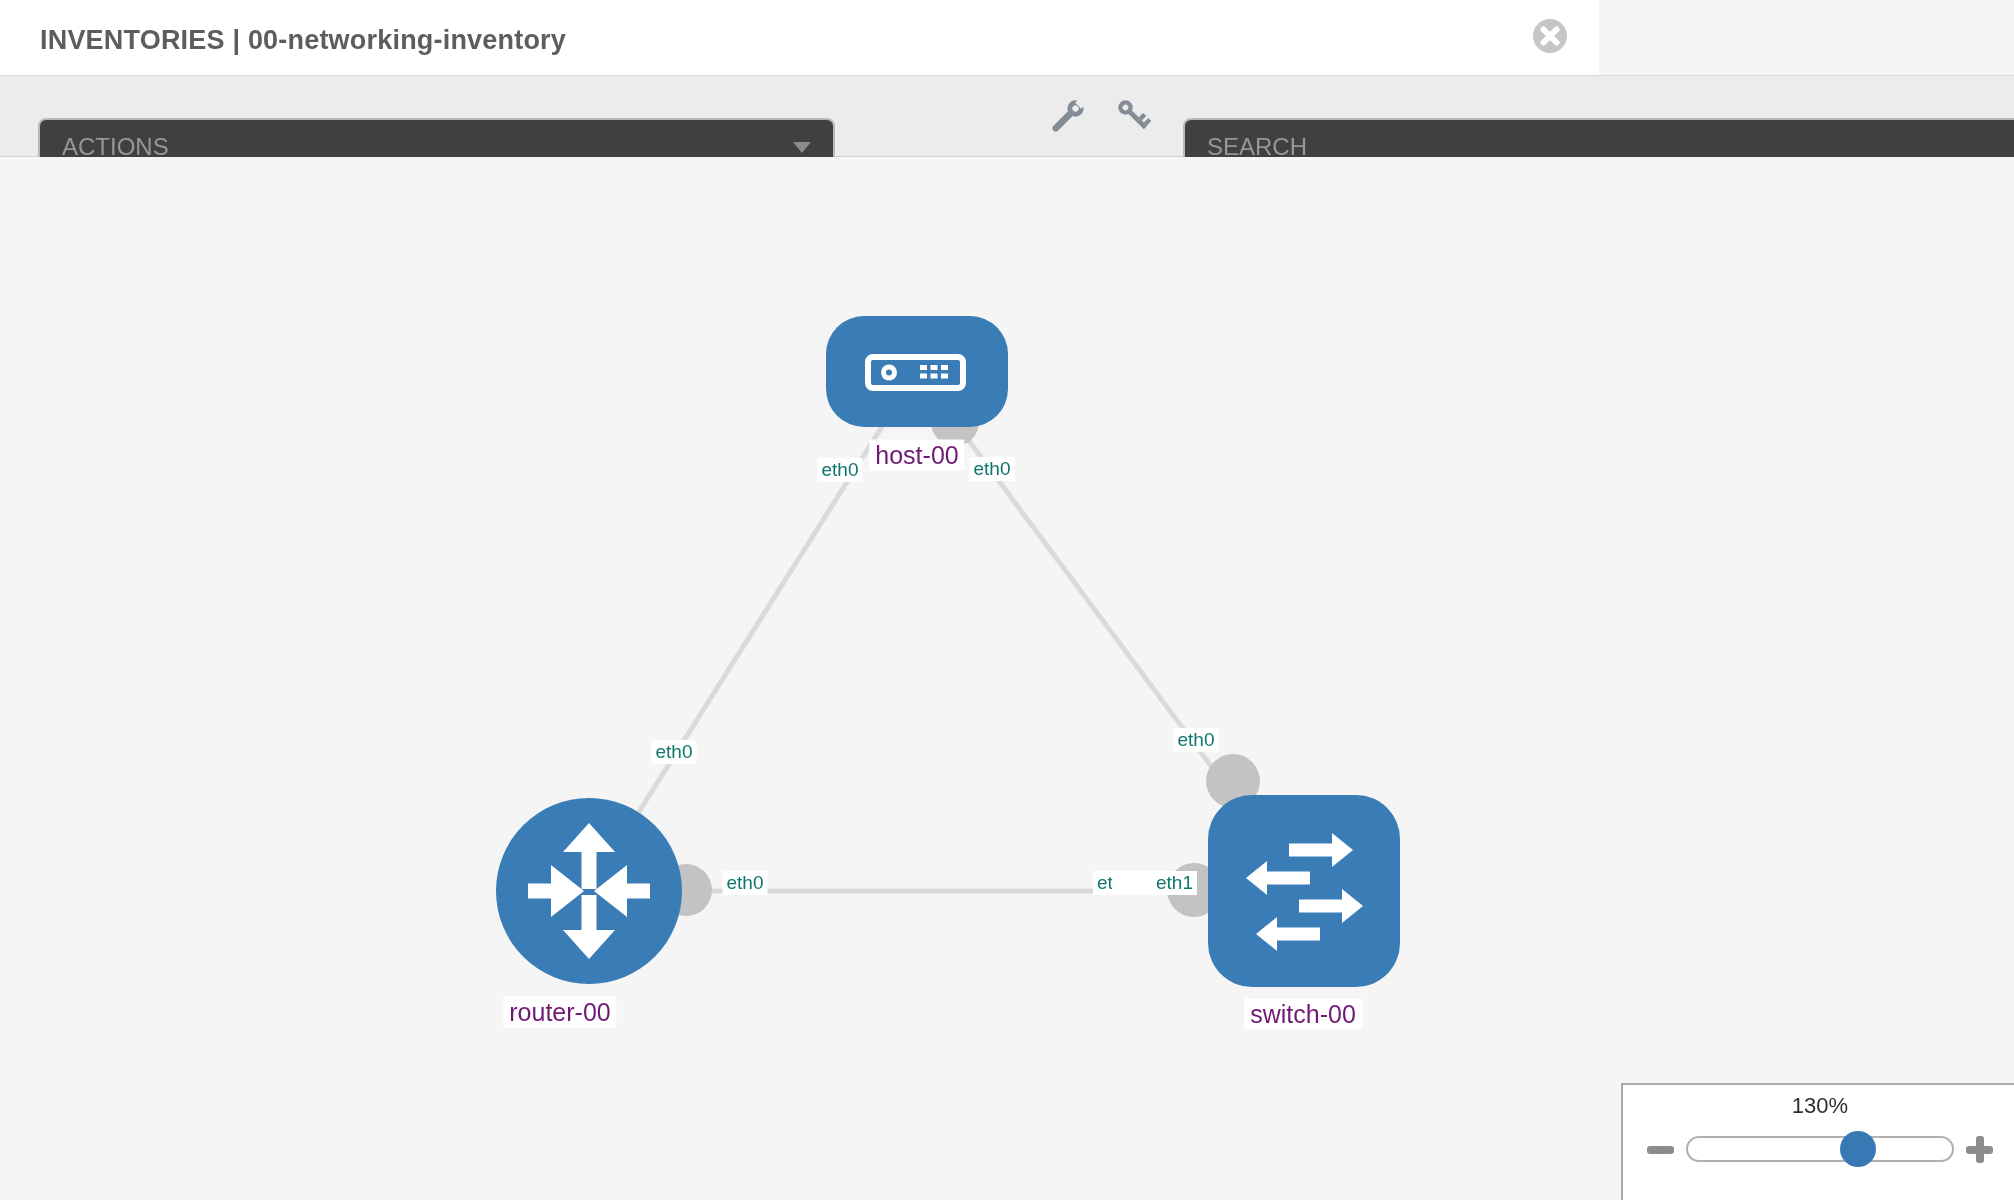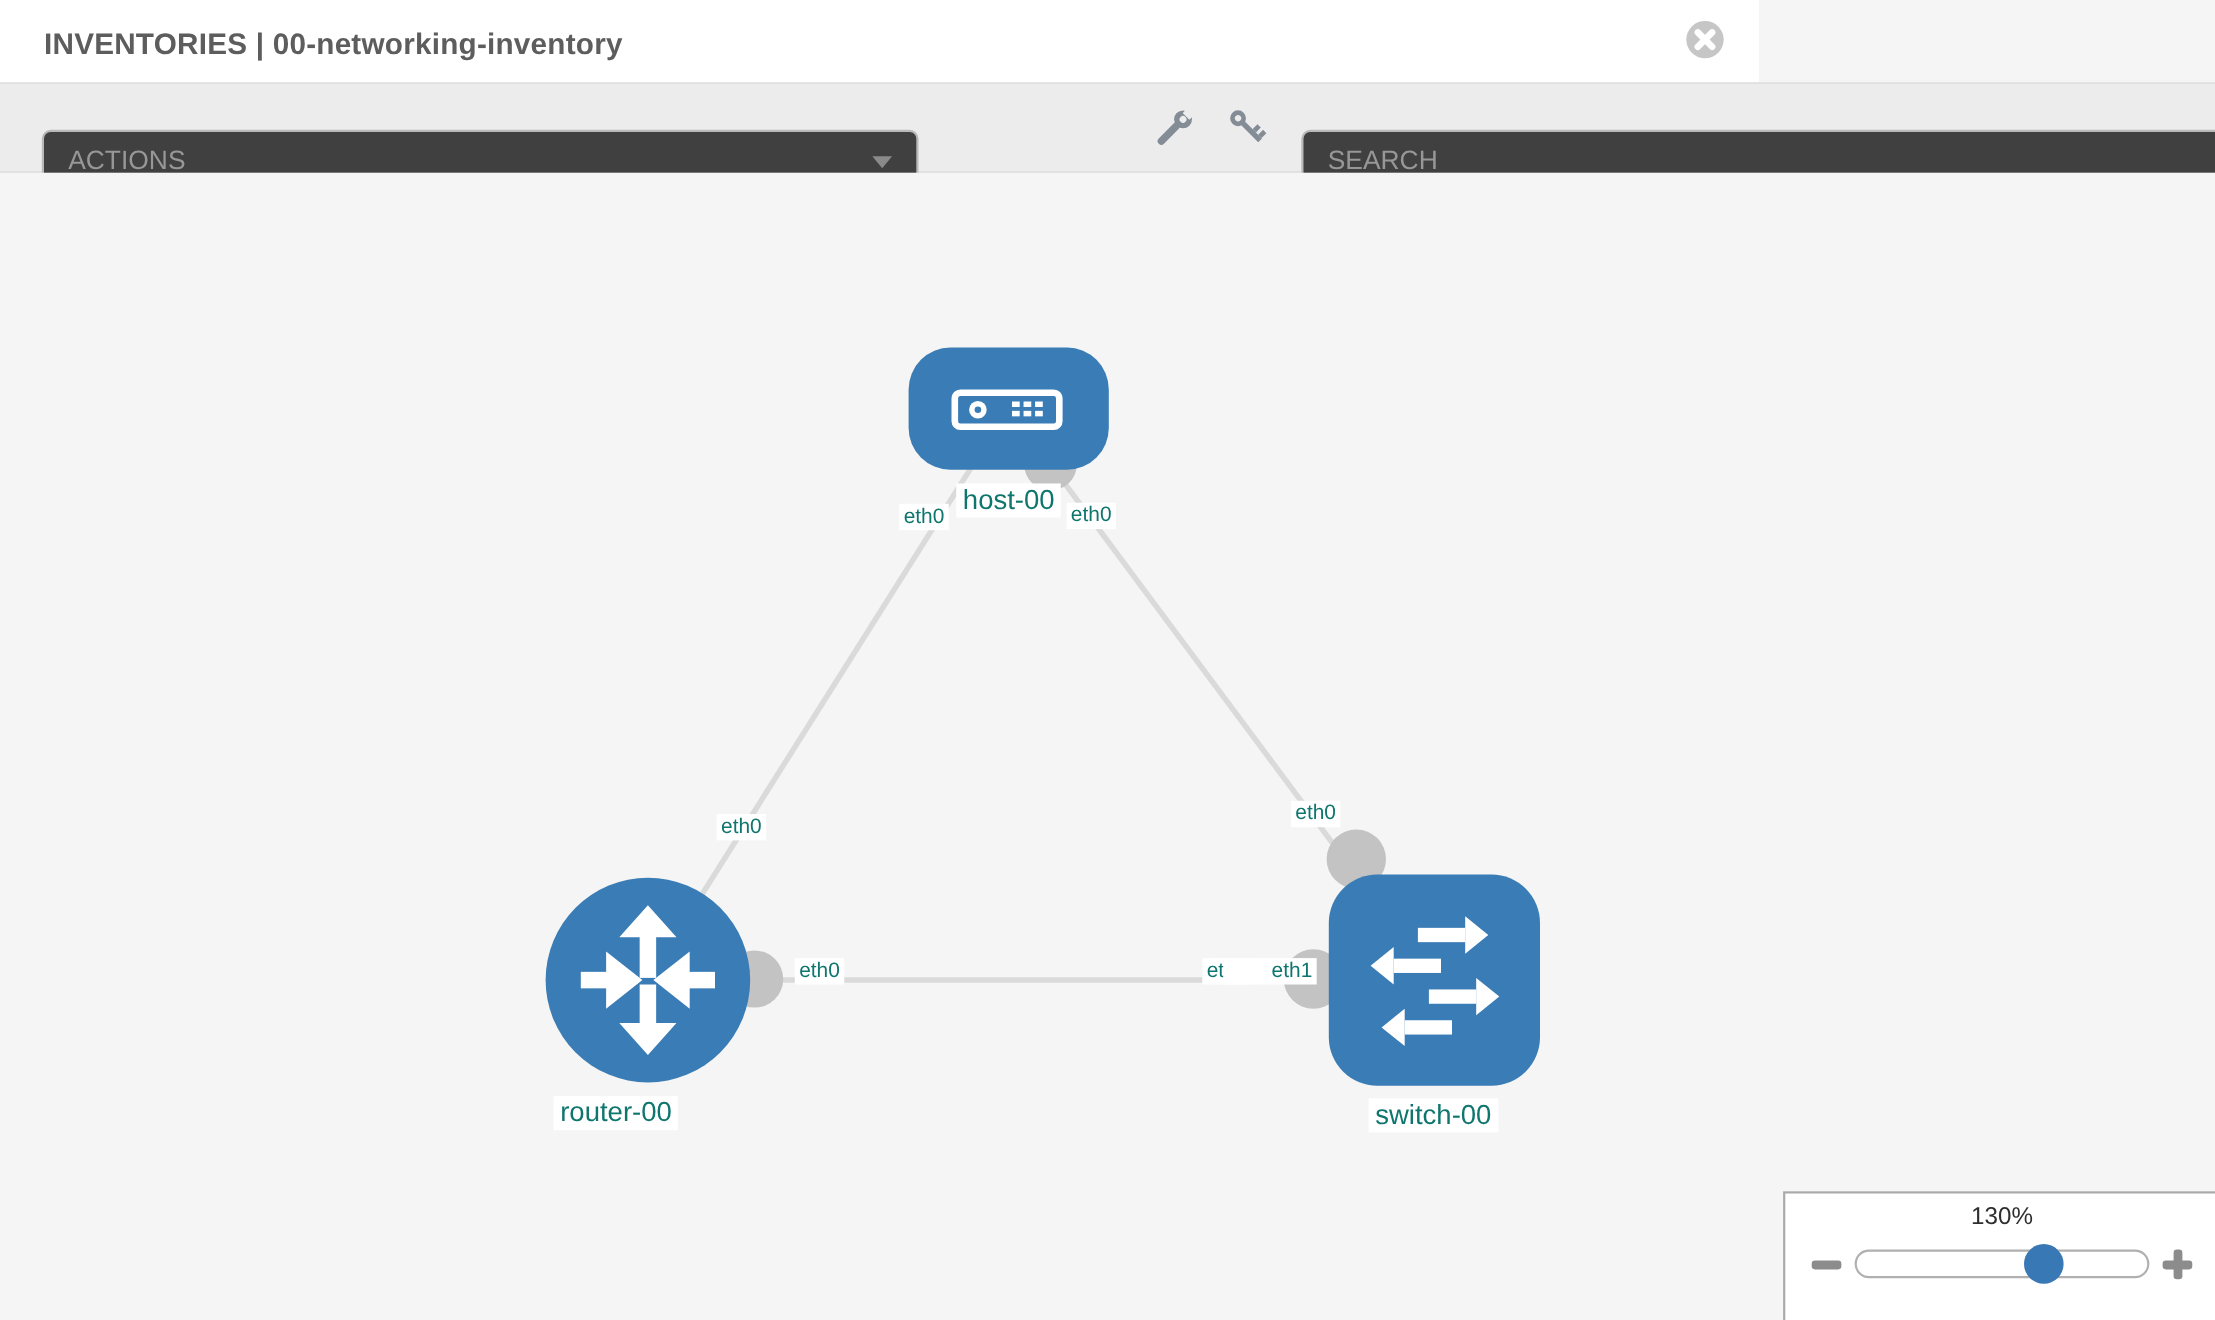--- a/index.html
+++ b/index.html
@@ -28,21 +28,21 @@
   .tool-icon { position:absolute; top:17px; cursor:pointer; }
   .tool-wrench { left:1043px; }
   .tool-key    { left:1111px; }
 
   
   .canvas { position:absolute; left:0; top:157px; width:2014px; height:1043px;
             background:#f5f5f5; overflow:hidden; }
   .topo-svg { position:absolute; left:0; top:0; }
 
   .nlabel { position:absolute; transform:translate(-50%,-50%); background:#ffffff;
-            color:#0f766e; font-size:25px; padding:1px 6px; white-space:nowrap; }
+            color:#701a75; font-size:25px; padding:1px 6px; white-space:nowrap; }
   .ilabel { position:absolute; transform:translate(-50%,-50%); background:#ffffff;
             color:#0f766e; font-size:19px; padding:1px 4px; white-space:nowrap; }
   .ilabel.edge { transform:translateY(-50%); }
 
   
   .zoom-panel { position:absolute; left:1621px; top:926px; width:398px; height:130px;
                 background:#ffffff; border:2px solid #a9a9a9; }
   .zoom-level { margin-top:8px; text-align:center; font-size:22px; color:#2e2e2e; }
   .zoom-row { margin-top:8px; padding:0 24px; height:44px;
               display:flex; align-items:center; justify-content:space-between; }

